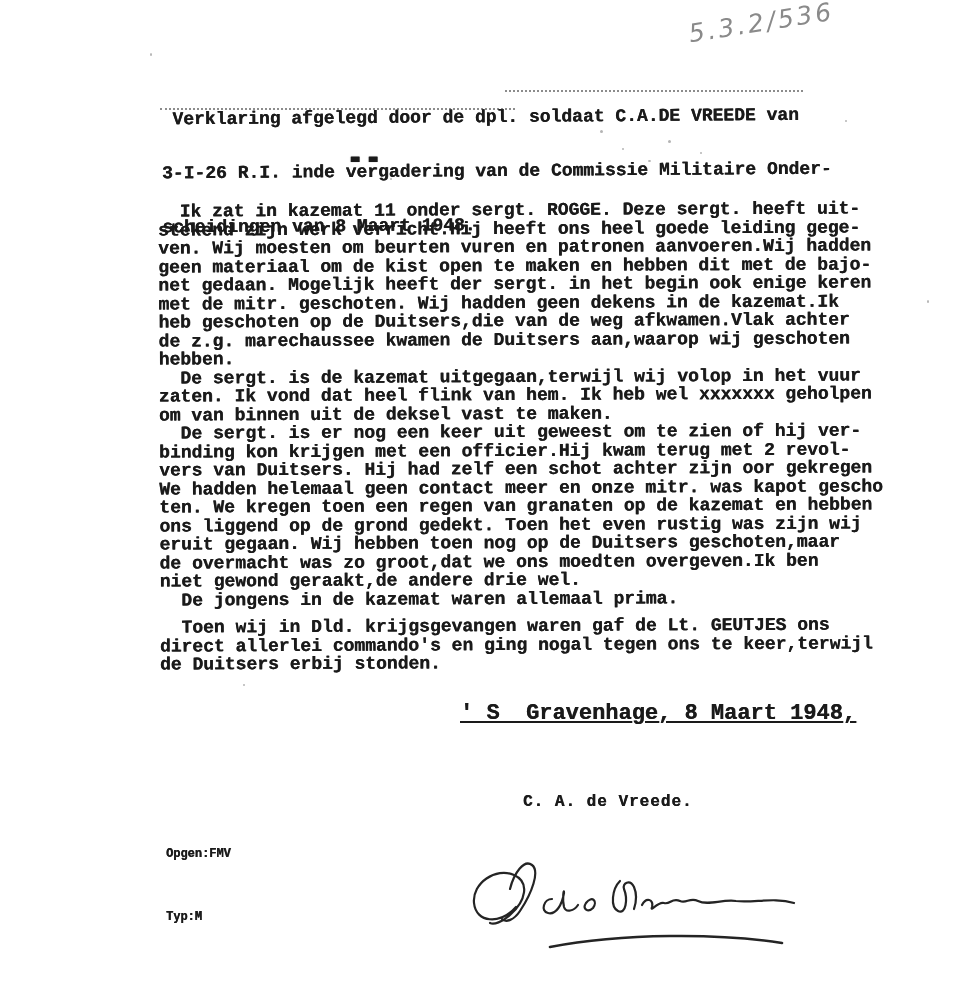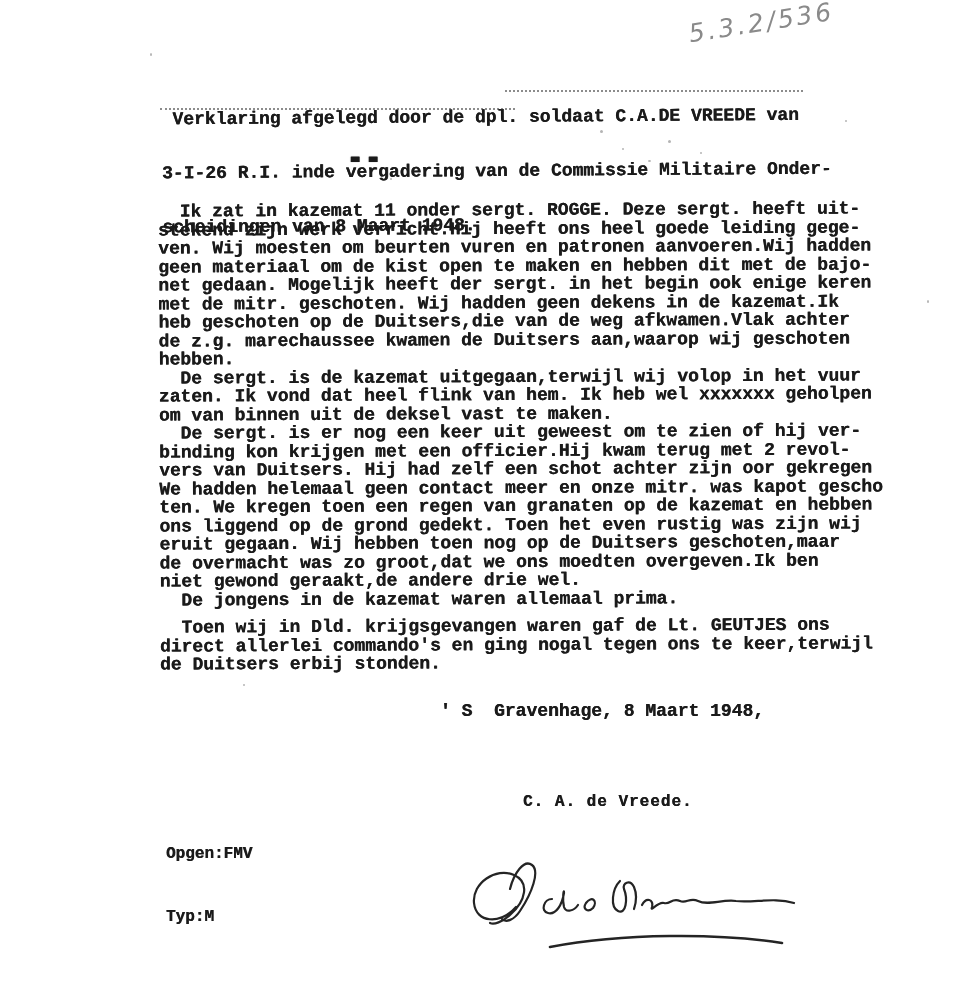--- a/index.html
+++ b/index.html
@@ -53,30 +53,31 @@
   .u1{left:505px;top:90px;width:298px;}
   .u2{left:160px;top:108px;width:355px;}
   .body-text{
     position:absolute;left:159px;top:201px;
     font-size:18px;line-height:18.5px;
     transform:rotate(-0.25deg);
   }
   .body-line{white-space:pre;min-height:18.5px;}
   .body-line:empty{height:9px;min-height:0;}
   .place-date{
-    position:absolute;left:440px;top:701px;
-    font-size:18px;
+    position:absolute;left:460px;top:701px;
+    font-size:22px;
+    text-decoration:underline;
   }
   .typed-name{
     position:absolute;left:523px;top:793px;
     font-size:16px;letter-spacing:1px;
   }
   .clerk-block{
     position:absolute;left:166px;top:802px;
-    font-size:16px;line-height:21px;
+    font-size:12px;line-height:21px;
   }
   .signature-wrap{
     position:absolute;left:452px;top:855px;width:350px;height:110px;
   }
   .speck{
     position:absolute;border-radius:50%;
     background:rgba(40,40,40,0.35);
   }
 </style>
 </head>

